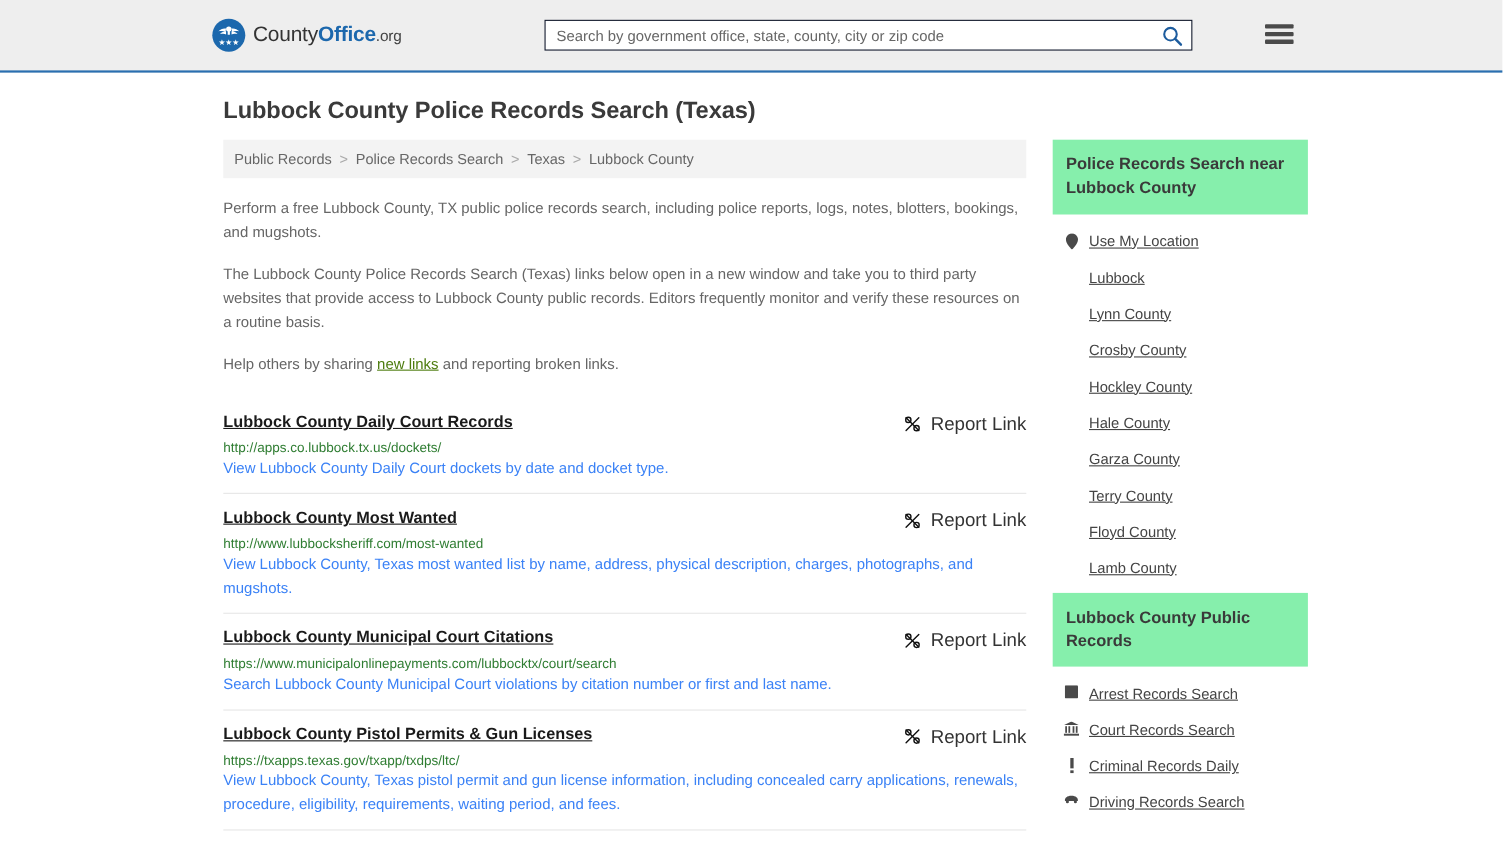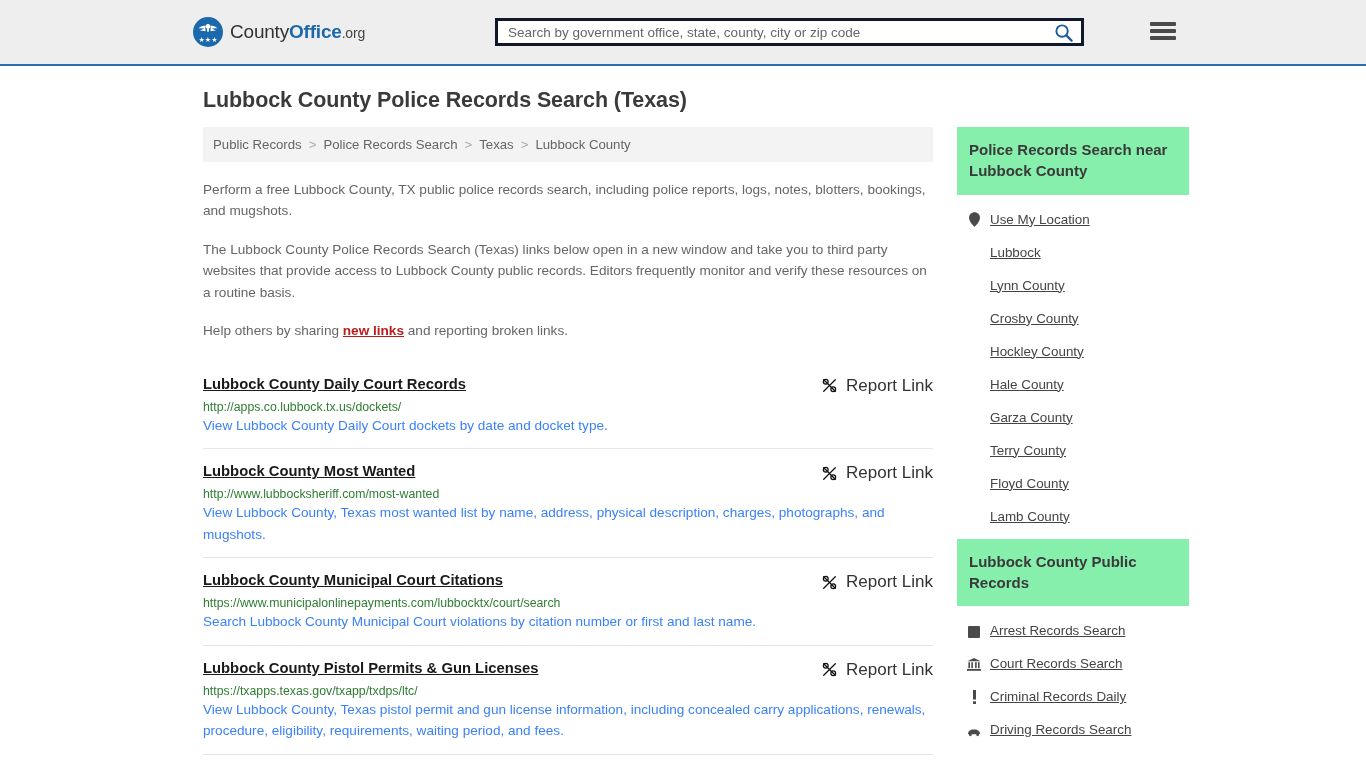--- a/index.html
+++ b/index.html
@@ -63,21 +63,21 @@
   .brand-text .b-county { font-weight: normal; color: #333; }
   .brand-text .b-org { font-size: 14px; color: #444; }
 
   .search-wrap {
     position: absolute;
     left: 495px;
     top: 18px;
     width: 589px;
     height: 28px;
     background: #ffffff;
-    border: 3px solid #0f172a;
+    border: 1px solid #0f172a;
     display: flex;
     align-items: center;
   }
   .search-input {
     flex: 1 1 auto;
     border: 0;
     outline: none;
     background: transparent;
     font-family: "Liberation Sans", sans-serif;
     font-size: 13.5px;
@@ -147,23 +147,23 @@
   .breadcrumb .sep { color: #aaa; padding: 0 7px; }
 
   
   .intro p {
     font-size: 13.6px;
     line-height: 1.58;
     color: #666666;
     margin: 17px 0 0 0;
   }
   .intro p a {
-    color: #b91c1c;
+    color: #4d7c0f;
     text-decoration: underline;
-    font-weight: bold;
+    font-weight: normal;
   }
 
   
   .results { margin-top: 20px; }
   .result {
     padding: 13px 0 12px 0;
     border-top: 1px solid #e6e6e6;
     position: relative;
   }
   .result:first-child { border-top: 0; }
@@ -213,21 +213,21 @@
     background: #86efac;
     padding: 12px 12px 13px 12px;
     font-size: 15px;
     font-weight: bold;
     color: #3a3a3a;
     line-height: 1.42;
   }
   .side-list { padding: 8px 0 0 0; margin: 0; list-style: none; }
   .side-list li {
     display: flex;
-    align-items: flex-end;
+    align-items: flex-start;
     gap: 9px;
     padding: 9px 0 9px 10px;
   }
   .side-list li a {
     font-size: 13.4px;
     color: #444444;
     text-decoration: underline;
   }
   .side-ico {
     width: 14px;

